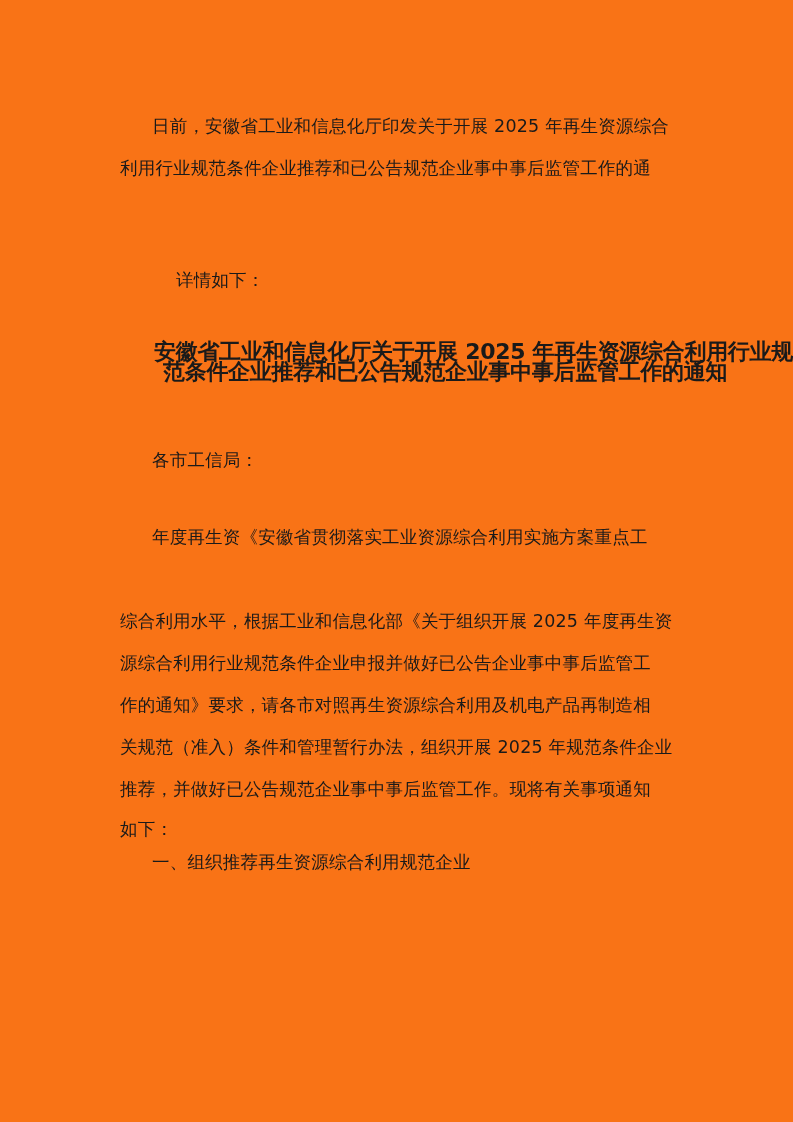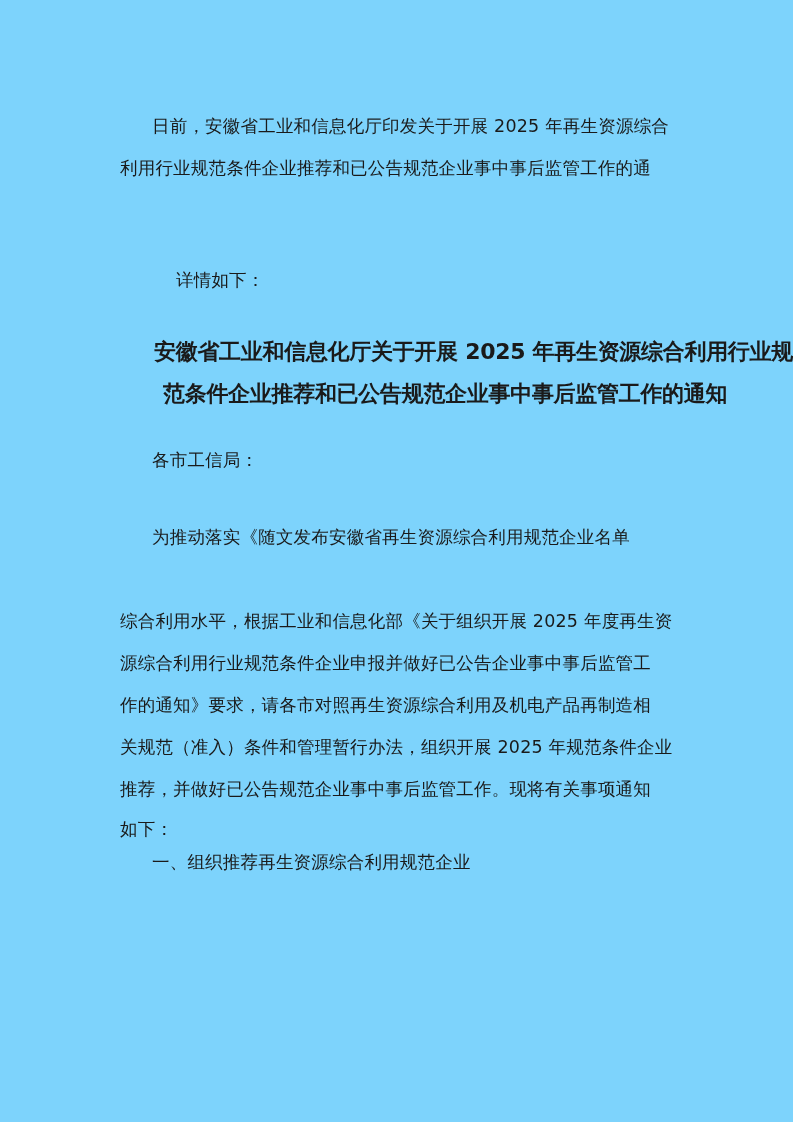--- a/index.html
+++ b/index.html
@@ -13,21 +13,21 @@
       position: relative;
       overflow: hidden;
       font-family: "DejaVu Sans", "Liberation Sans", sans-serif;
       color: #1a1a1a;
     }
     .page {
       position: absolute;
       left: 0; top: 0;
       width: 793px;
       height: 1122px;
-      background: #7dd3fc;
+      background: #f97316;
     }
     .line {
       position: absolute;
       left: 120px;
       font-size: 17.5px;
       line-height: 24px;
       white-space: nowrap;
       letter-spacing: 0.2px;
     }
     .indent { left: 152px; }
@@ -44,25 +44,25 @@
 <body>
 
 <div class="page">
 
   <div class="line indent" style="top:114px;">日前，安徽省工业和信息化厅印发关于开展 2025 年再生资源综合</div>
   <div class="line" style="top:156px;">利用行业规范条件企业推荐和已公告规范企业事中事后监管工作的通</div>
 
   <div class="line indent" style="top:268px;margin-left:24px;">详情如下：</div>
 
   <div class="title-line" style="left:154px; top:340px;">安徽省工业和信息化厅关于开展 2025 年再生资源综合利用行业规</div>
-  <div class="title-line" style="left:163px; top:382px;">范条件企业推荐和已公告规范企业事中事后监管工作的通知</div>
+  <div class="title-line" style="left:163px; top:360px;">范条件企业推荐和已公告规范企业事中事后监管工作的通知</div>
 
   <div class="line indent" style="top:448px;font-family:Liberation Serif, serif;">各市工信局：</div>
 
-  <div class="line indent" style="top:525px;">为推动落实《随文发布安徽省再生资源综合利用规范企业名单</div>
+  <div class="line indent" style="top:525px;">年度再生资《安徽省贯彻落实工业资源综合利用实施方案重点工</div>
   <div class="line" style="top:609px;">综合利用水平，根据工业和信息化部《关于组织开展 2025 年度再生资</div>
   <div class="line" style="top:651px;">源综合利用行业规范条件企业申报并做好已公告企业事中事后监管工</div>
   <div class="line" style="top:693px;">作的通知》要求，请各市对照再生资源综合利用及机电产品再制造相</div>
   <div class="line" style="top:735px;">关规范（准入）条件和管理暂行办法，组织开展 2025 年规范条件企业</div>
   <div class="line" style="top:777px;">推荐，并做好已公告规范企业事中事后监管工作。现将有关事项通知</div>
   <div class="line" style="top:817px;">如下：</div>
 
   <div class="line indent" style="top:850px;">一、组织推荐再生资源综合利用规范企业</div>
 
 </div>

